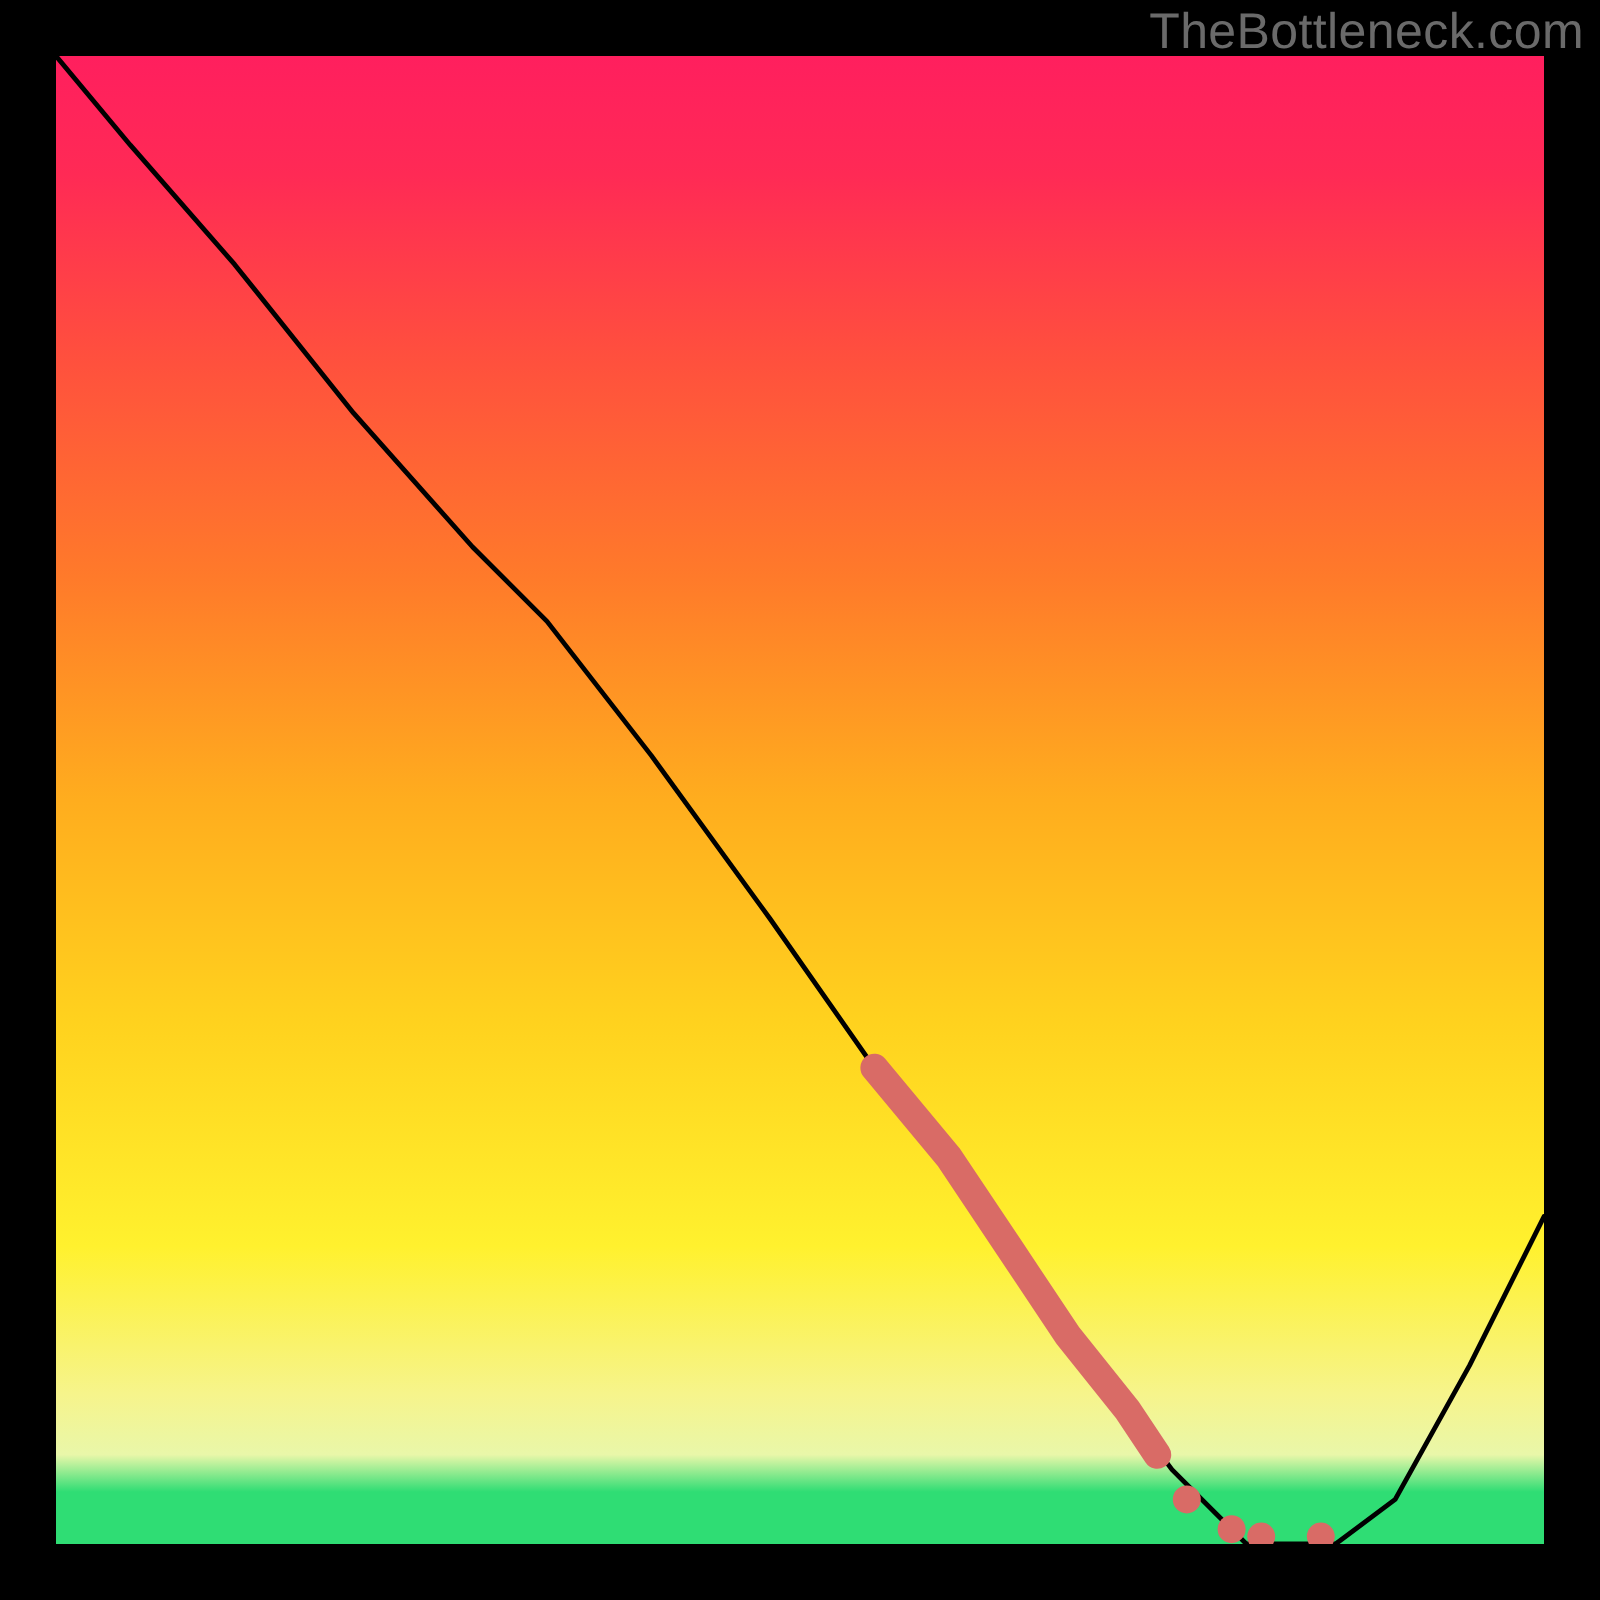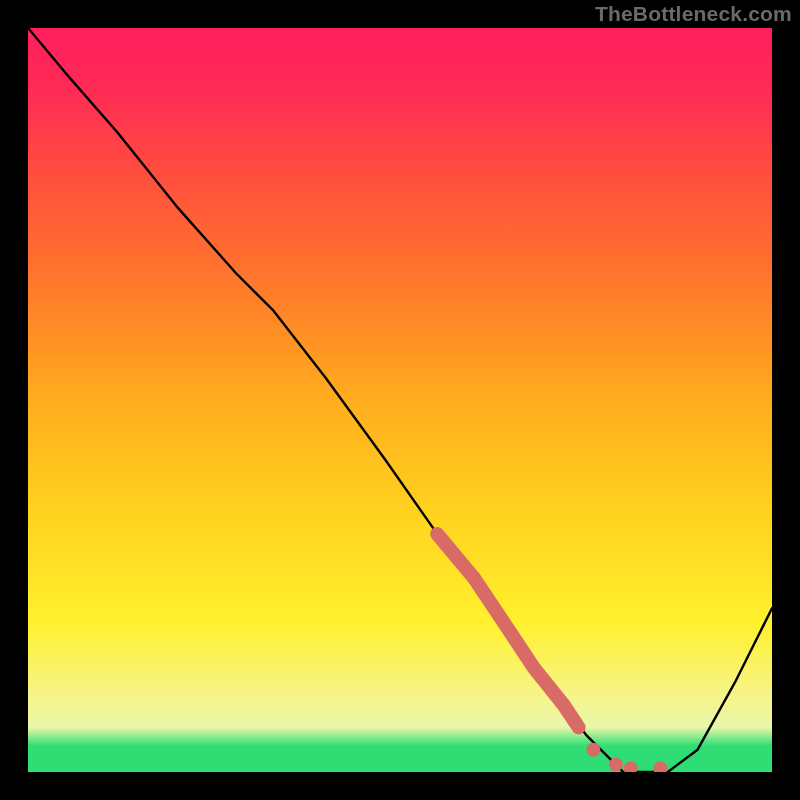--- a/index.html
+++ b/index.html
@@ -15,22 +15,22 @@
     position: relative;
     width: 800px;
     height: 800px;
     background: #000;
   }
   .watermark {
     position: absolute;
     top: 2px;
     right: 8px;
     color: #6a6a6a;
-    font-size: 21px;
-    font-weight: 700;
+    font-size: 25px;
+    font-weight: 400;
     letter-spacing: 0.2px;
     user-select: none;
   }
   .plot-area {
     position: absolute;
     left: 28px;
     top: 28px;
     width: 744px;
     height: 744px;
     overflow: hidden;

